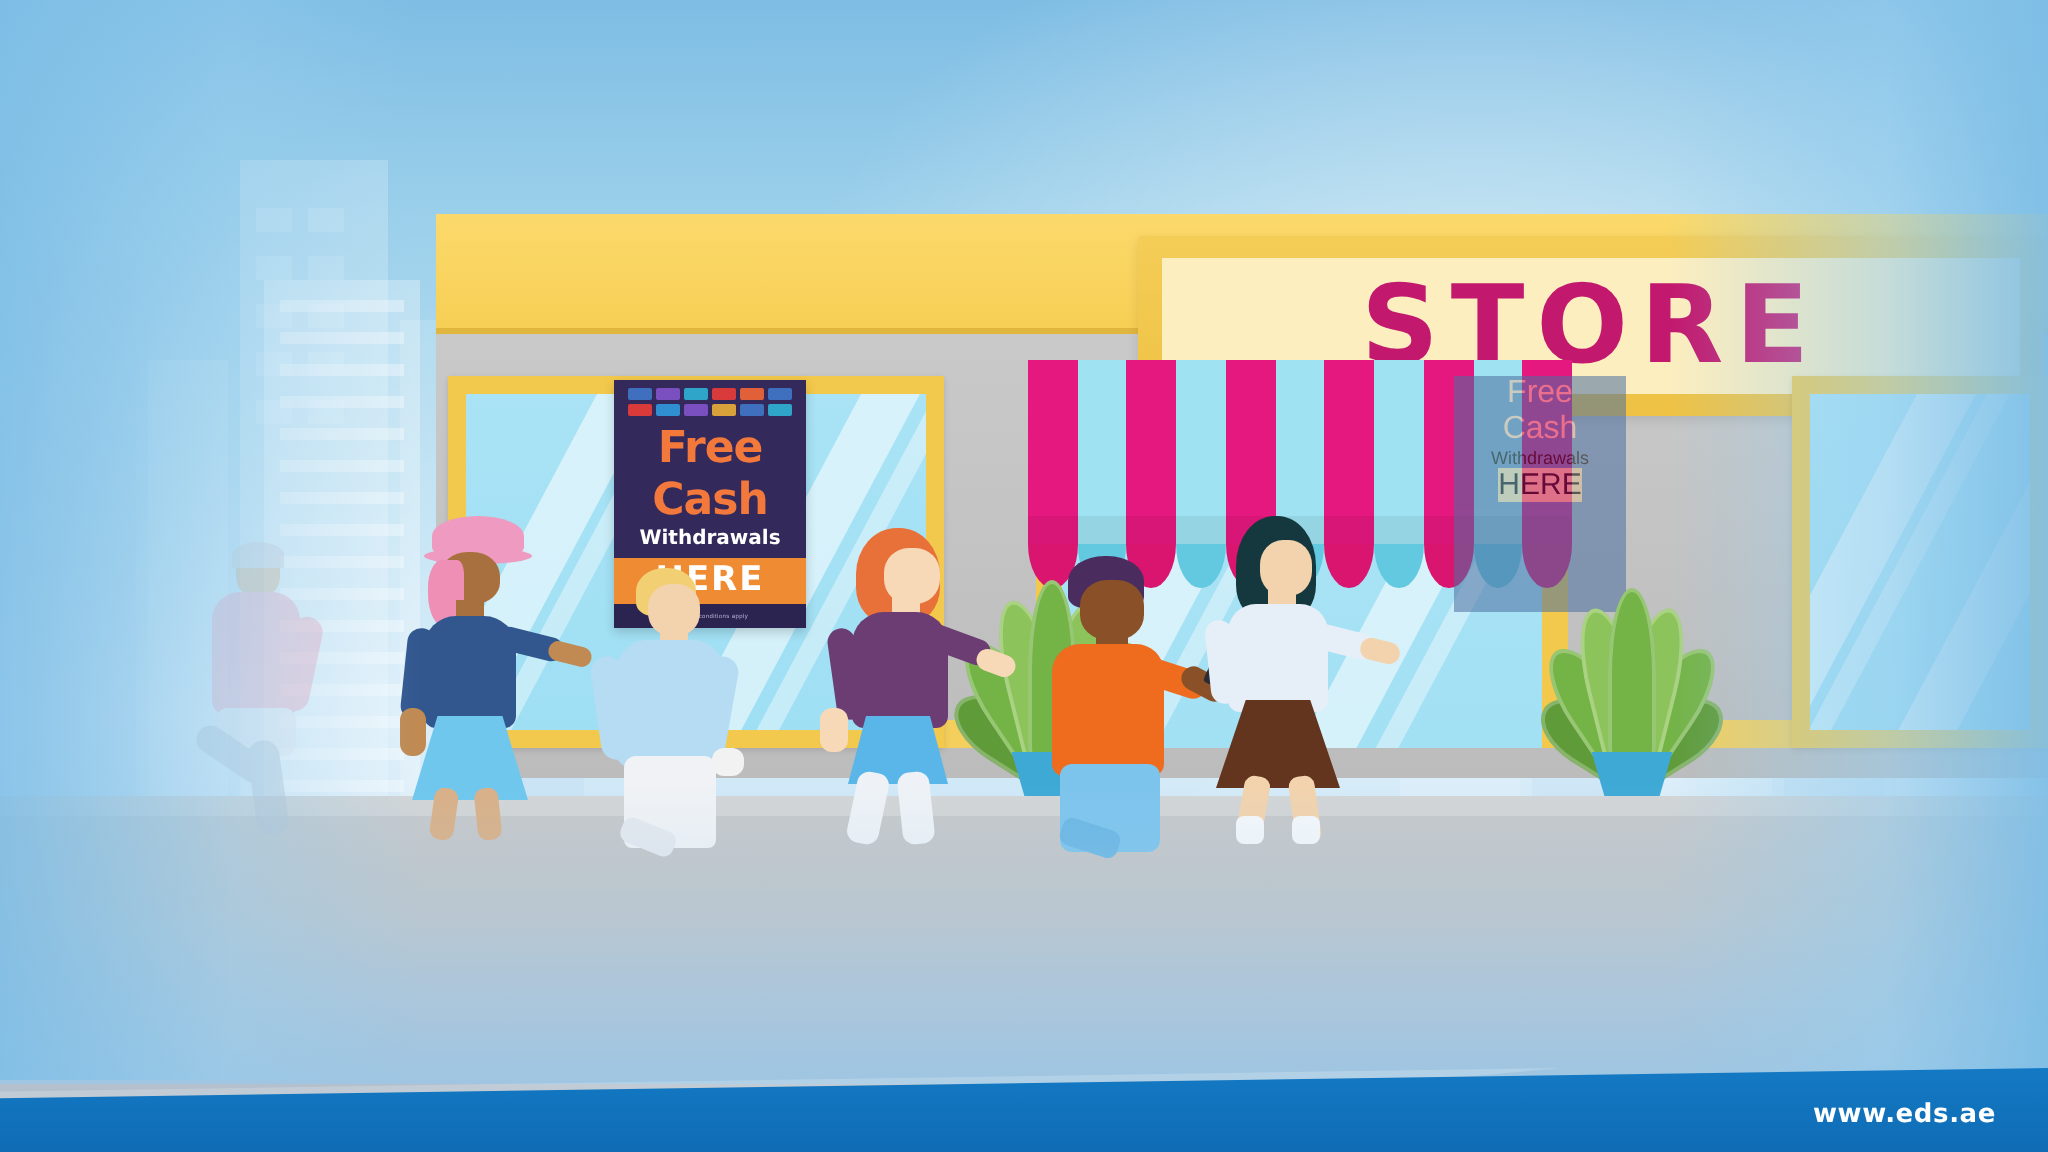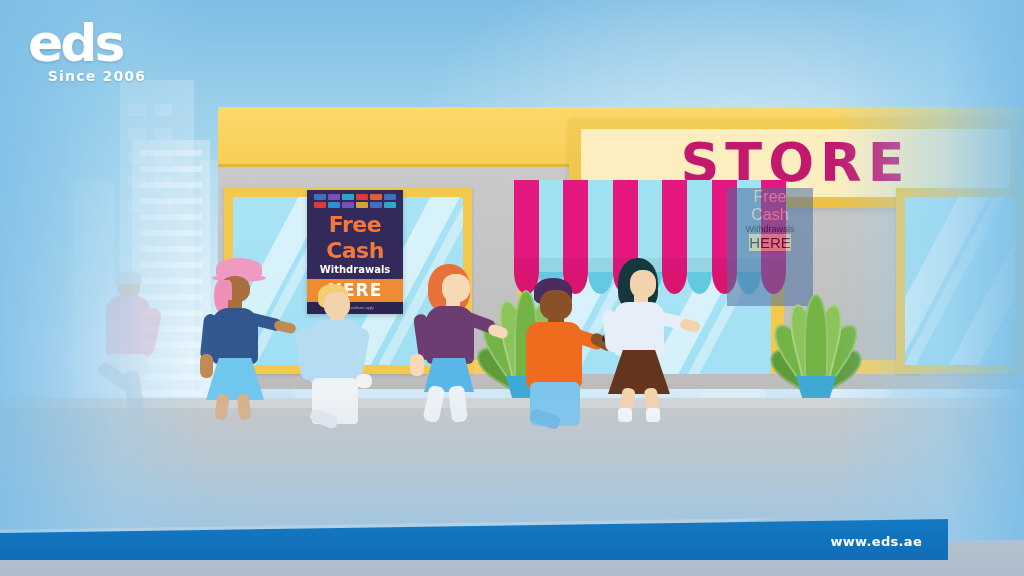--- a/index.html
+++ b/index.html
@@ -210,21 +210,21 @@
     text-shadow:0 1px 3px rgba(20,70,120,.25);
   }
   .logo-sub {
     font-family:"DejaVu Sans", sans-serif;
     font-weight:700; font-size:14px; color:#fff;
     letter-spacing:1.2px; text-align:center; margin-top:1px;
     text-shadow:0 1px 2px rgba(20,70,120,.25);
   }
 
   
-  .bottom-band { position:absolute; left:0; bottom:16px; width:948px; height:42px; z-index:40; }
+  .bottom-band { position:absolute; left:0; bottom:0; width:1024px; height:42px; z-index:40; }
   .band-dark {
     position:absolute; inset:0;
     background:linear-gradient(180deg,#1479c4 0%,#0f6cb5 100%);
     clip-path:polygon(0 36%, 1024px 0, 1024px 100%, 0 100%);
   }
   .band-light {
     position:absolute; left:0; bottom:0; width:1024px; height:42px;
     background:rgba(255,255,255,.55);
     clip-path:polygon(0 28%, 780px 0, 330px 100%, 0 100%);
     opacity:.35;
@@ -493,24 +493,20 @@
     <div class="pc" style="left:54px;top:130px;width:13px;height:34px;background:#f2d3ad;border-radius:5px;transform:rotate(-8deg);"></div>
     <div class="pc" style="left:26px;top:150px;width:14px;height:14px;background:#f4f7fa;border-radius:4px;"></div>
     <div class="pc" style="left:54px;top:150px;width:14px;height:14px;background:#f4f7fa;border-radius:4px;"></div>
   </div>
 
   <div class="left-fade"></div>
   <div class="right-fade"></div>
   <div class="bottom-fade"></div>
 
 
-  <div class="logo">
-    <div class="logo-mark">eds</div>
-    <div class="logo-sub">Since 2006</div>
-  </div>
 
   <div class="bottom-band">
     <div class="band-light"></div>
     <div class="band-dark"></div>
     <div class="band-url">www.eds.ae</div>
   </div>
 
 </div>
 
 </body></html>

